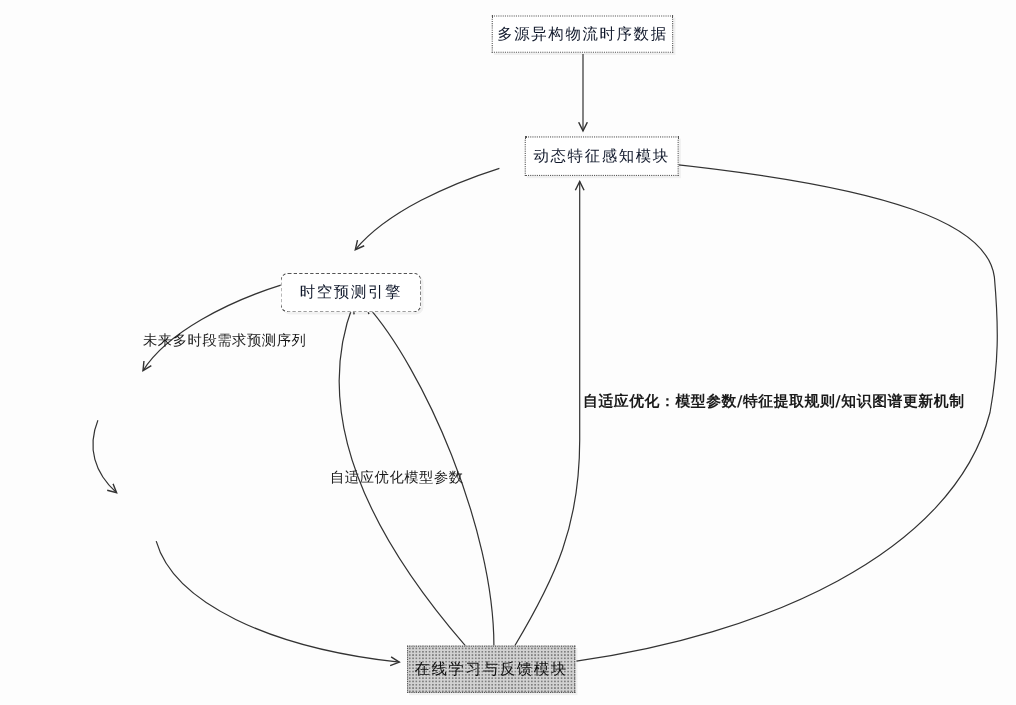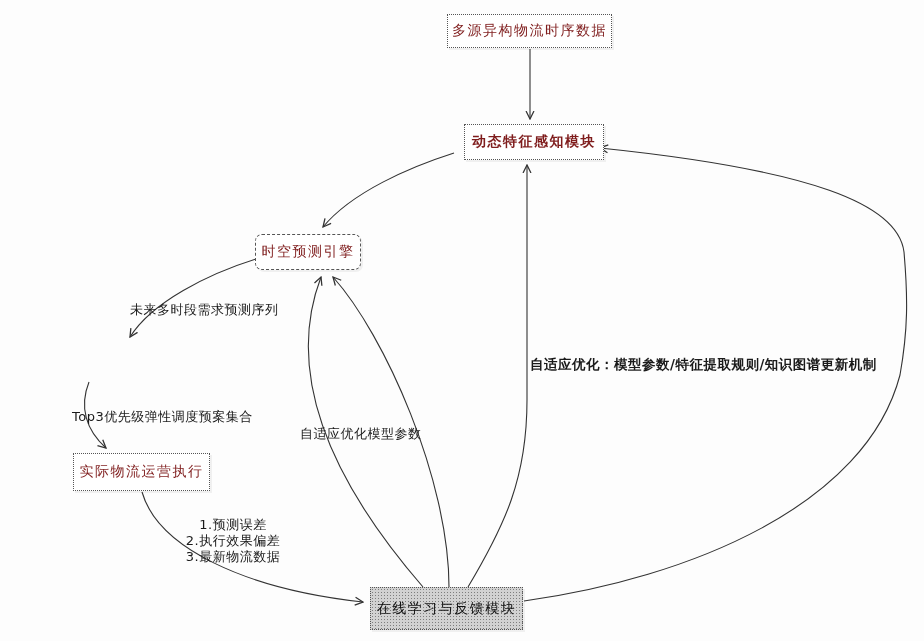--- a/index.html
+++ b/index.html
@@ -6,25 +6,25 @@
   #canvas{
     position:relative;width:924px;height:641px;background:#fdfdfd;overflow:hidden;
     font-family:"DejaVu Sans","Liberation Sans",sans-serif;color:#1a1a1a;
   }
   #edges{position:absolute;left:0;top:0;width:924px;height:641px;}
   .edge{stroke:#333;stroke-width:1.1;fill:none;}
   .node{
     position:absolute;display:flex;align-items:center;justify-content:center;
     border:1.5px dotted #555;background:#fff;font-size:14px;letter-spacing:1.5px;
     text-align:center;box-shadow:2px 2px 0 rgba(0,0,0,0.05);box-sizing:border-box;
-    color:#7f1d1d;
+    color:#0f172a;
   }
   .node-source{left:447px;top:14px;width:165px;height:34px;}
-  .node-feature{left:464px;top:124px;width:140px;height:36px;font-weight:bold;}
-  .node-predict{left:255px;top:234px;width:106px;height:36px;border-radius:7px;border-style:dashed;}
+  .node-feature{left:477px;top:124px;width:140px;height:36px;}
+  .node-predict{left:255px;top:248px;width:128px;height:36px;border-radius:7px;border-style:dashed;}
   .node-simulate{left:28px;top:344px;width:156px;height:37px;}
   .node-execute{left:73px;top:453px;width:137px;height:38px;}
   .node-feedback{
     left:370px;top:587px;width:153px;height:43px;
     background-color:#d2d2d2;
     background-image:radial-gradient(#7e7e7e 0.8px, transparent 0.9px);
     background-size:3px 3px;color:#111;
   }
   .elabel{
     position:absolute;font-size:13px;white-space:nowrap;color:#1a1a1a;
@@ -66,37 +66,28 @@
 
   <div class="node node-feature">
     <span>动态特征感知模块</span>
   </div>
 
   <div class="node node-predict">
     <span>时空预测引擎</span>
   </div>
 
 
-  <div class="node node-execute">
-    <span>实际物流运营执行</span>
-  </div>
 
   <div class="node node-feedback">
     <span>在线学习与反馈模块</span>
   </div>
 
 
 
   <div class="elabel elabel-predict-simulate">未来多时段需求预测序列</div>
 
-  <div class="elabel elabel-simulate-execute">Top3优先级弹性调度预案集合</div>
 
-  <div class="elabel elabel-execute-feedback">
-    <div>1.预测误差</div>
-    <div>2.执行效果偏差</div>
-    <div>3.最新物流数据</div>
-  </div>
 
   <div class="elabel elabel-feedback-predict">自适应优化模型参数</div>
 
   <div class="elabel elabel-feedback-feature">自适应优化：模型参数/特征提取规则/知识图谱更新机制</div>
 
 </div>
 
 </body></html>

